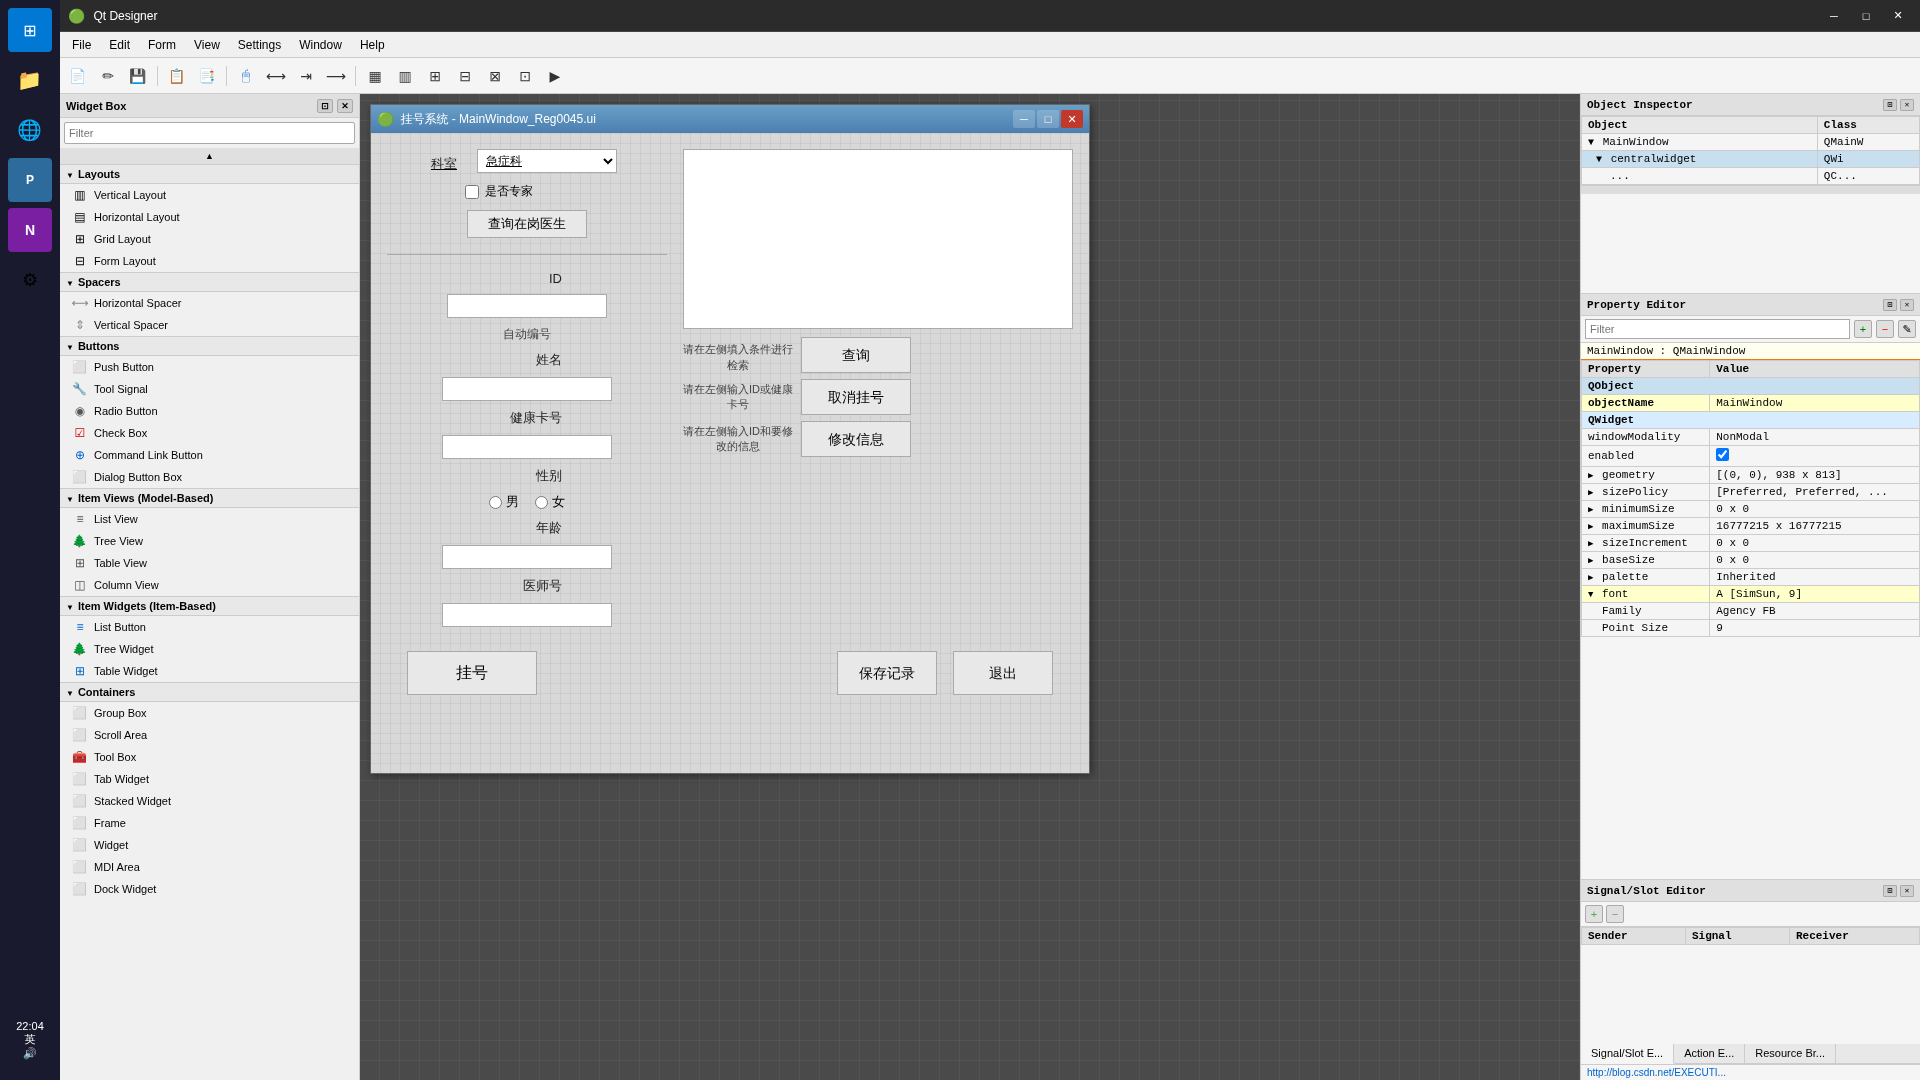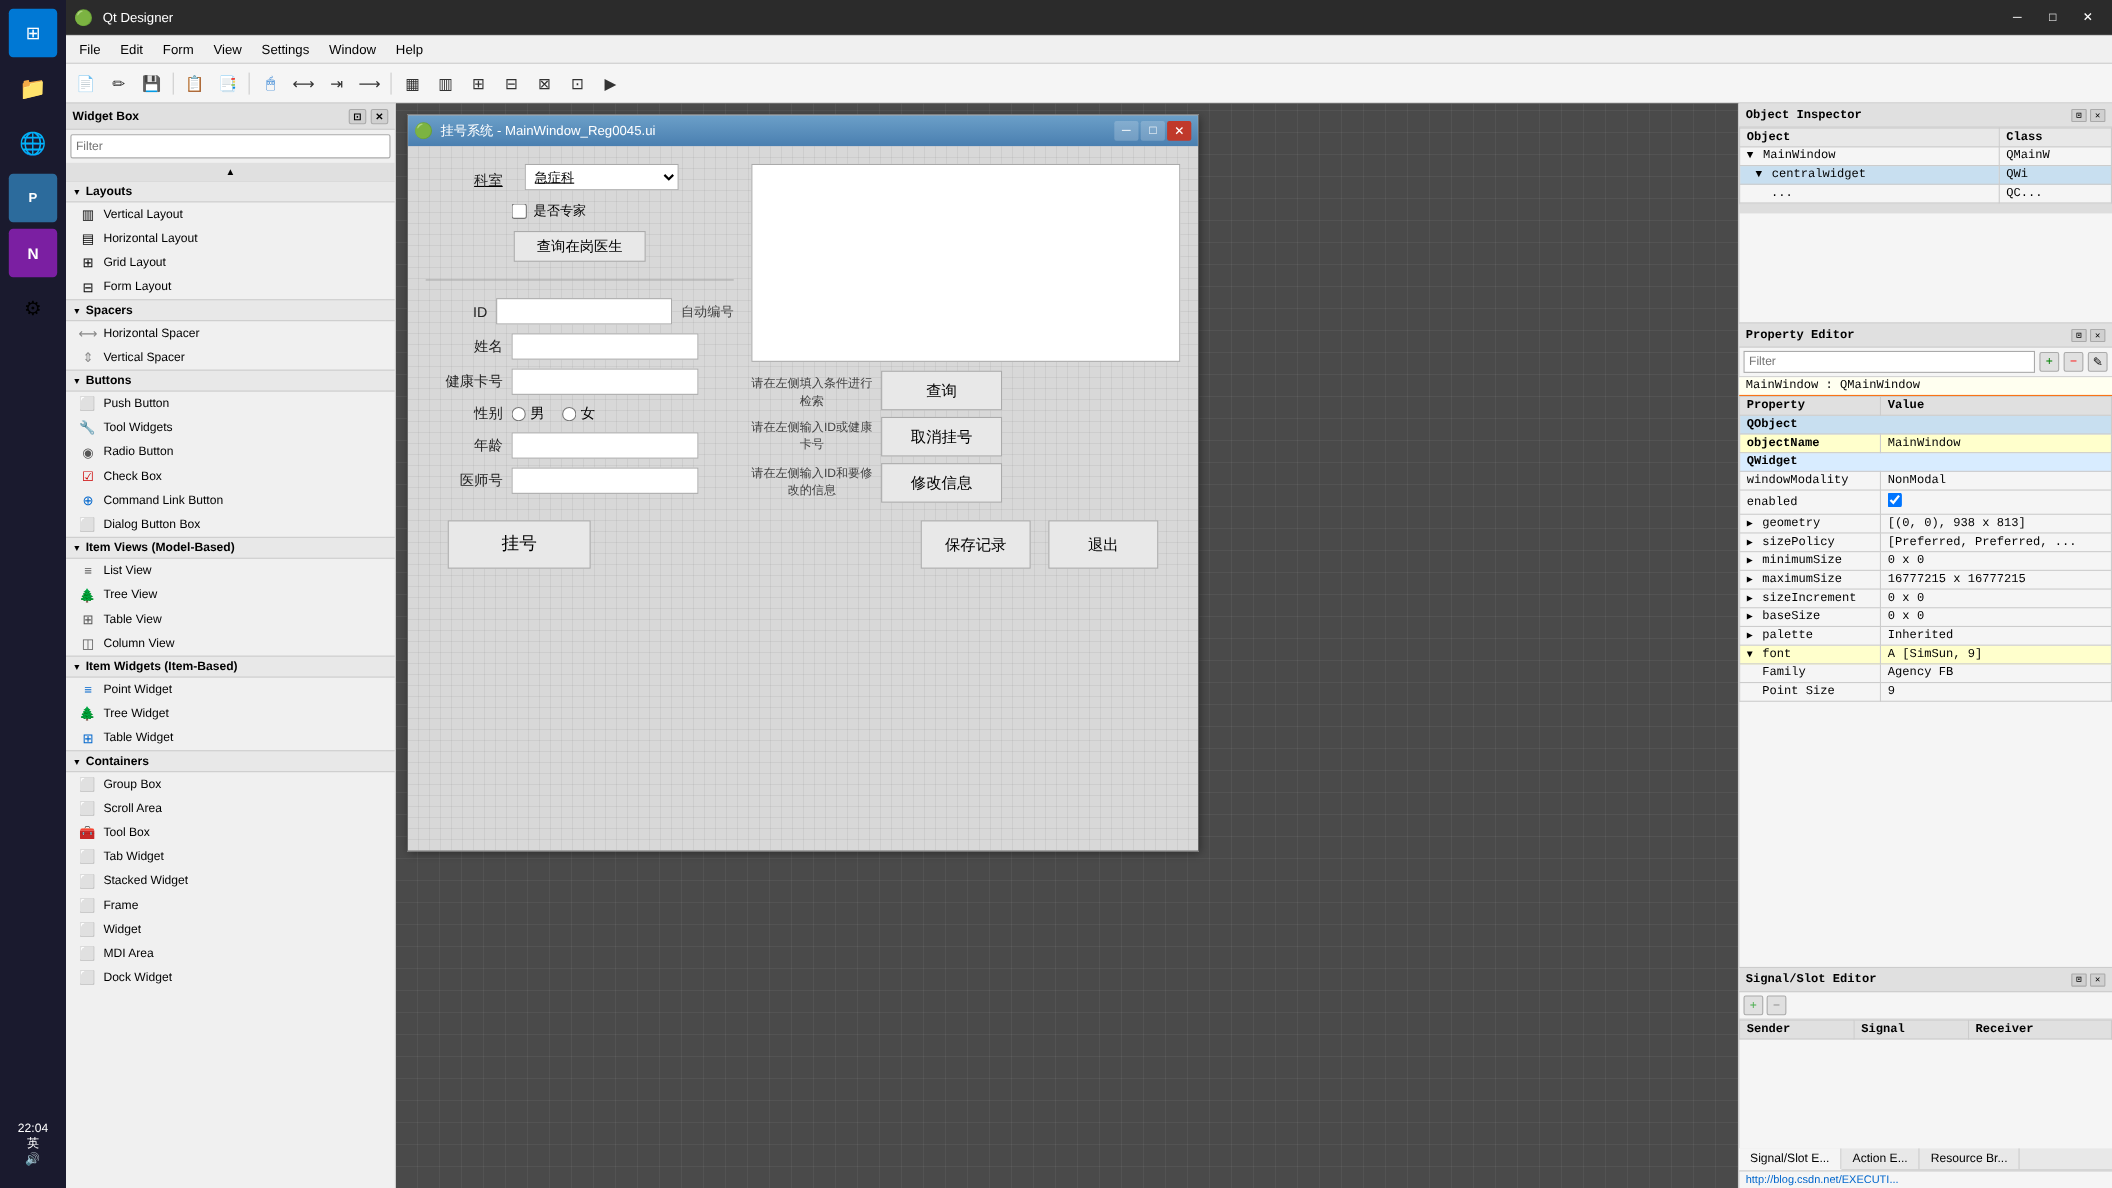--- a/index.html
+++ b/index.html
@@ -318,20 +318,21 @@
       border: none;
       border-top: 1px solid #aaa;
       margin: 8px 0 16px 0;
     }
 
     .field-row {
       display: flex;
       align-items: center;
       margin-bottom: 8px;
       gap: 8px;
+      flex-direction: column;
     }
     .field-label {
       width: 70px;
       text-align: right;
       font-size: 13px;
       color: #222;
     }
     .field-input {
       width: 160px;
       height: 24px;
@@ -723,21 +724,21 @@
         <div class="widget-section-header">
           <span class="chevron-down"></span>
           <span>Buttons</span>
         </div>
         <div class="widget-item">
           <span class="widget-icon" style="color:#555;">⬜</span>
           <span>Push Button</span>
         </div>
         <div class="widget-item">
           <span class="widget-icon" style="color:#555;">🔧</span>
-          <span>Tool Widgets</span>
+          <span>Tool Signal</span>
         </div>
         <div class="widget-item">
           <span class="widget-icon" style="color:#555;">◉</span>
           <span>Radio Button</span>
         </div>
         <div class="widget-item">
           <span class="widget-icon" style="color:#c00;">☑</span>
           <span>Check Box</span>
         </div>
         <div class="widget-item">
@@ -769,21 +770,21 @@
           <span class="widget-icon" style="color:#555;">◫</span>
           <span>Column View</span>
         </div>
 
         <div class="widget-section-header">
           <span class="chevron-down"></span>
           <span>Item Widgets (Item-Based)</span>
         </div>
         <div class="widget-item">
           <span class="widget-icon" style="color:#0066cc;">≡</span>
-          <span>Point Widget</span>
+          <span>List Button</span>
         </div>
         <div class="widget-item">
           <span class="widget-icon" style="color:#0066cc;">🌲</span>
           <span>Tree Widget</span>
         </div>
         <div class="widget-item">
           <span class="widget-icon" style="color:#0066cc;">⊞</span>
           <span>Table Widget</span>
         </div>
 

